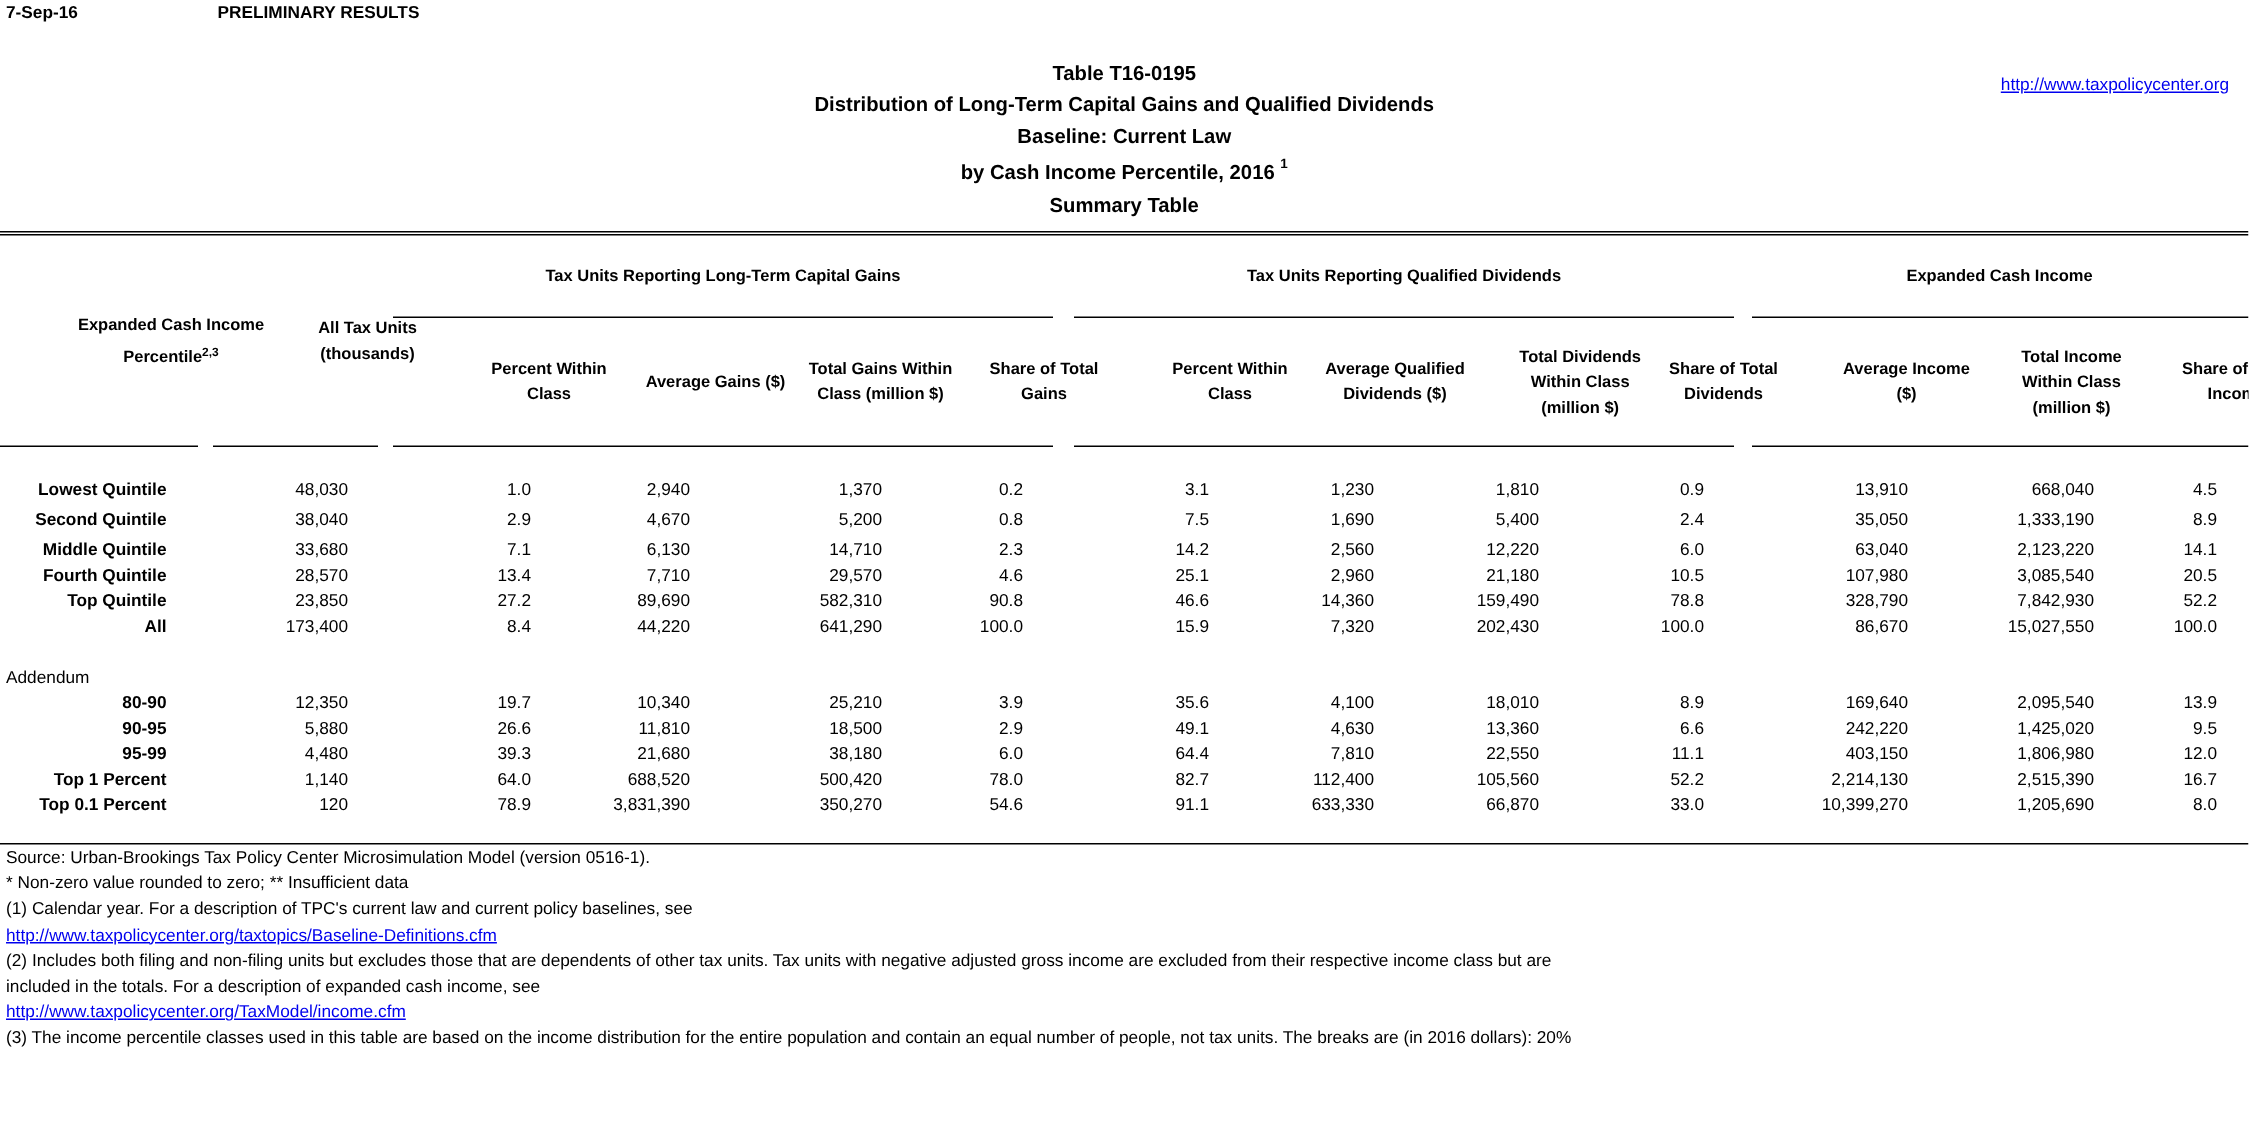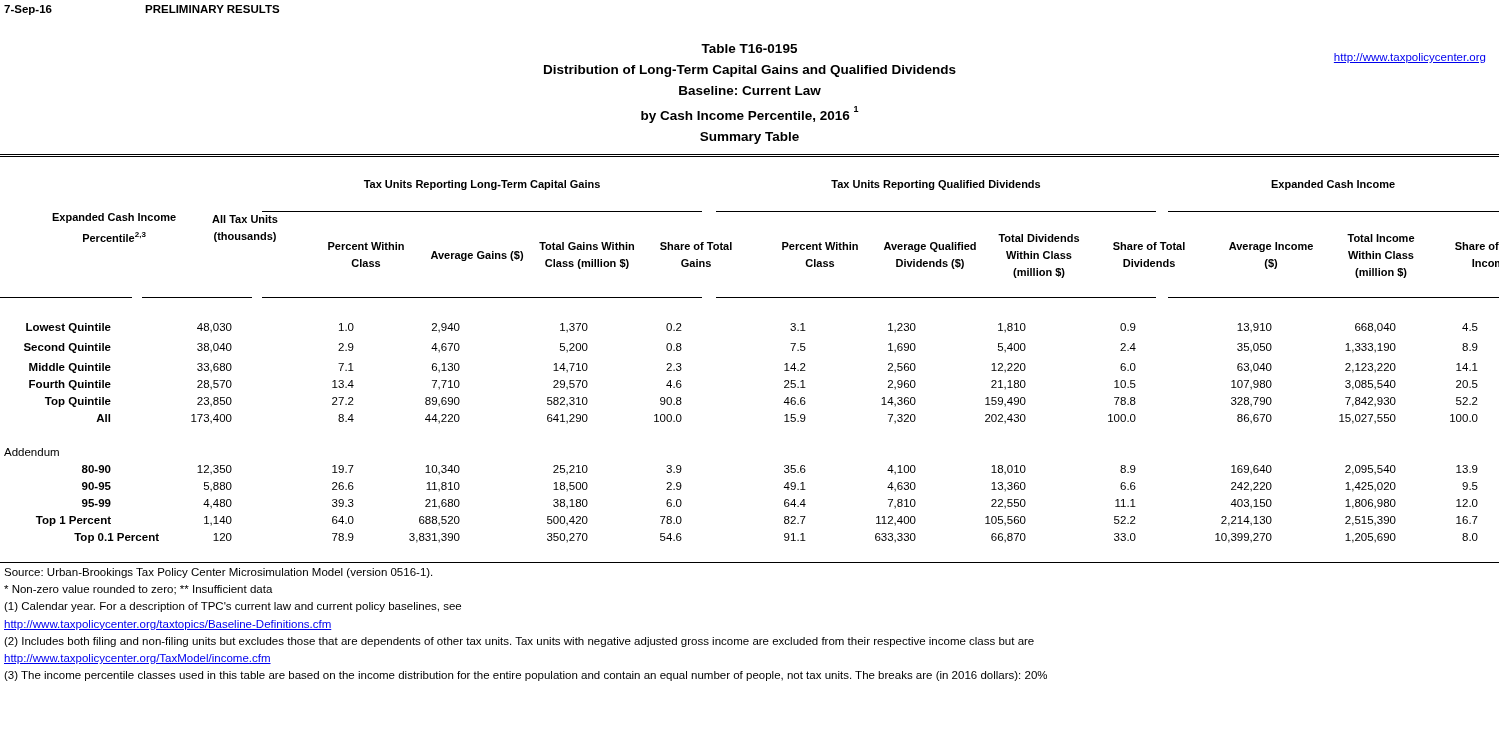--- a/index.html
+++ b/index.html
@@ -89,21 +89,21 @@
       <div>Percent Within</div>
       <div>Class</div>
     </div>
 </div>
 <div class="abs colh" style="left:828px;width:108px;top:220px;height:70px;">
   <div>
       <div>Average Qualified</div>
       <div>Dividends ($)</div>
     </div>
 </div>
-<div class="abs colh" style="left:936px;width:110px;top:220px;height:70px;">
+<div class="abs colh" style="left:936px;width:110px;top:220px;height:70px;justify-content:flex-end;">
   <div>
       <div>Total Dividends</div>
       <div>Within Class</div>
       <div>(million  $)</div>
     </div>
 </div>
 <div class="abs colh" style="left:1046px;width:110px;top:220px;height:70px;">
   <div>
       <div>Share of Total</div>
       <div>Dividends</div>
@@ -260,21 +260,21 @@
     <div class="abs cell" style="left: 350px; width: 110px; top: 514px;">688,520</div>
     <div class="abs cell" style="left: 478px; width: 110px; top: 514px;">500,420</div>
     <div class="abs cell" style="left: 572px; width: 110px; top: 514px;">78.0</div>
     <div class="abs cell" style="left: 696px; width: 110px; top: 514px;">82.7</div>
     <div class="abs cell" style="left: 806px; width: 110px; top: 514px;">112,400</div>
     <div class="abs cell" style="left: 916px; width: 110px; top: 514px;">105,560</div>
     <div class="abs cell" style="left: 1026px; width: 110px; top: 514px;">52.2</div>
     <div class="abs cell" style="left: 1162px; width: 110px; top: 514px;">2,214,130</div>
     <div class="abs cell" style="left: 1286px; width: 110px; top: 514px;">2,515,390</div>
     <div class="abs cell" style="left: 1368px; width: 110px; top: 514px;">16.7</div>
-    <div class="abs rowlabel" style="left: 0px; width: 111px; top: 531px; padding-left: 48px;">Top 0.1 Percent</div>
+    <div class="abs rowlabel" style="left: 0px; width: 111px; top: 531px;">Top 0.1 Percent</div>
     <div class="abs cell" style="left: 122px; width: 110px; top: 531px;">120</div>
     <div class="abs cell" style="left: 244px; width: 110px; top: 531px;">78.9</div>
     <div class="abs cell" style="left: 350px; width: 110px; top: 531px;">3,831,390</div>
     <div class="abs cell" style="left: 478px; width: 110px; top: 531px;">350,270</div>
     <div class="abs cell" style="left: 572px; width: 110px; top: 531px;">54.6</div>
     <div class="abs cell" style="left: 696px; width: 110px; top: 531px;">91.1</div>
     <div class="abs cell" style="left: 806px; width: 110px; top: 531px; text-align: right;">633,330</div>
     <div class="abs cell" style="left: 916px; width: 110px; top: 531px;">66,870</div>
     <div class="abs cell" style="left: 1026px; width: 110px; top: 531px;">33.0</div>
     <div class="abs cell" style="left: 1162px; width: 110px; top: 531px;">10,399,270</div>
@@ -285,15 +285,16 @@
 <div class="abs" style="left:4px;top:446px;font-size:11.5px;">Addendum</div>
 
 <div class="abs foot-rule"></div>
 
 <div class="abs footnotes">
   <div>Source: Urban-Brookings Tax Policy Center Microsimulation Model (version 0516-1).</div>
   <div>* Non-zero value rounded to zero; ** Insufficient data</div>
   <div>(1) Calendar year. For a description of TPC's current law and current policy baselines, see</div>
   <div><a>http://www.taxpolicycenter.org/taxtopics/Baseline-Definitions.cfm</a></div>
   <div>(2) Includes both filing and non-filing units but excludes those that are dependents of other tax units. Tax units with negative adjusted gross income are excluded from their respective income class but are</div>
+  <div>included in the totals. For a description of expanded cash income, see</div>
   <div><a>http://www.taxpolicycenter.org/TaxModel/income.cfm</a></div>
   <div>(3) The income percentile classes used in this table are based on the income distribution for the entire population and contain an equal number of people, not tax units. The breaks are (in 2016 dollars): 20%</div>
 </div>
 
 </body></html>

